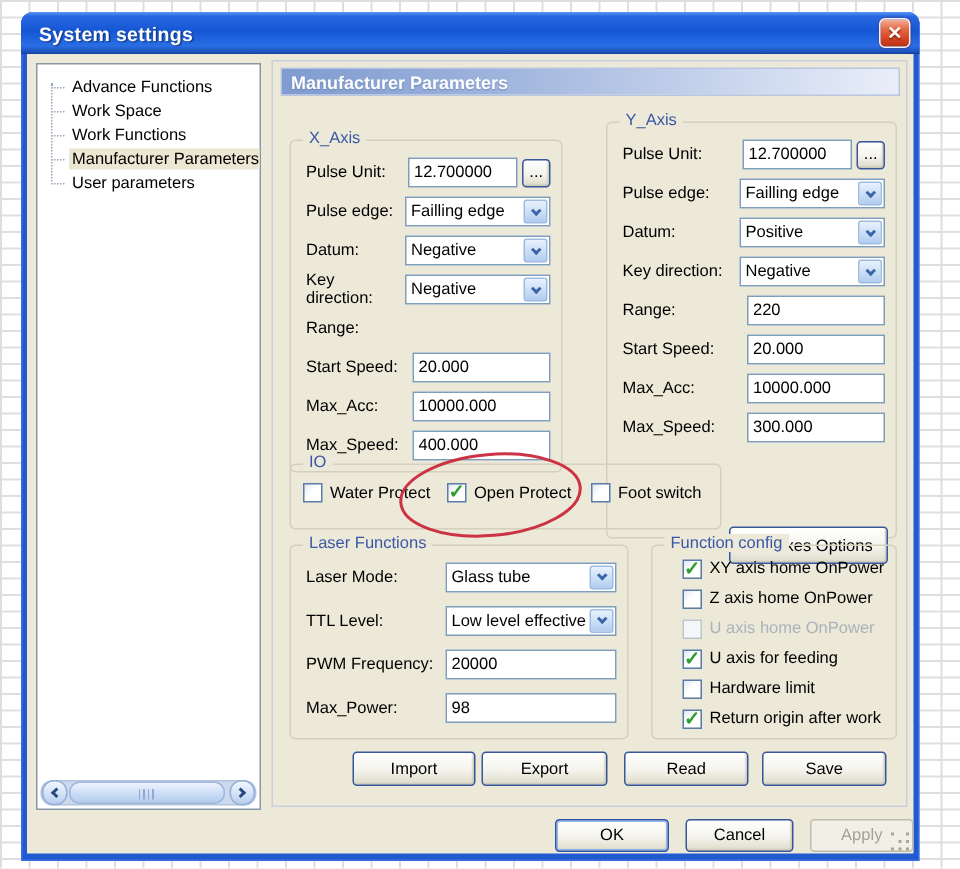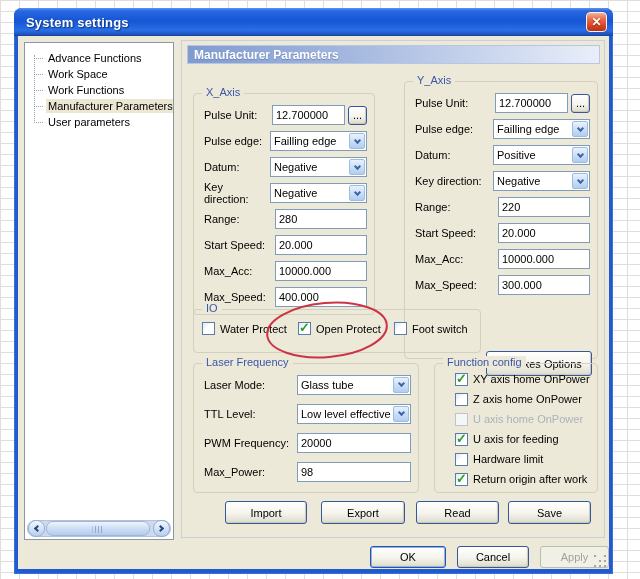--- a/index.html
+++ b/index.html
@@ -269,23 +269,20 @@
                 <span class="combo cw97">
               <span class="val">Negative</span>
               <span class="arrow-btn">
                     <i class="chev-down"></i>
                   </span>
             </span>
               </span>
           </div>
           <div class="form-row">
             <span class="lbl">Range:</span>
-            <span class="ctl">
-                <input class="xp-input w92" value="280" style="">
-              </span>
           </div>
           <div class="form-row">
             <span class="lbl">Start Speed:</span>
             <span class="ctl">
                 <input class="xp-input w92" value="20.000" style="">
               </span>
           </div>
           <div class="form-row">
             <span class="lbl">Max_Acc:</span>
             <span class="ctl">
@@ -384,21 +381,21 @@
             <span class="io-block cbrow">
               <span class="cb"></span>
               <span class="cb-label">Foot switch</span>
             </span>
           </div>
         </div>
 
         <span class="xp-btn" style="position:absolute; left:304px; top:278px; width:106px; height:25px;margin-top:32px;">Z/U Axes Options</span>
 
         <div class="groupbox laser" style="left:11px; top:322px; width:226px; height:130px; padding-top:6px;">
-          <span class="gb-title">Laser Frequency</span>
+          <span class="gb-title">Laser Functions</span>
           <div class="form-row">
             <span class="lbl">Laser Mode:</span>
             <span class="ctl">
                 <span class="combo cw114">
               <span class="val">Glass tube</span>
               <span class="arrow-btn">
                     <i class="chev-down"></i>
                   </span>
             </span>
               </span>
@@ -455,21 +452,21 @@
             <span class="cb-label">Hardware limit</span>
           </div>
           <div class="fc-row">
             <span class="cb checked">
                 <span class="check">✓</span>
               </span>
             <span class="cb-label">Return origin after work</span>
           </div>
         </div>
 
-        <span class="xp-btn" style="position:absolute; left:43px; top:460px; width:82px; height:23px;">Import</span>
+        <span class="xp-btn" style="position:absolute; left:53px; top:460px; width:82px; height:23px;">Import</span>
         <span class="xp-btn" style="position:absolute; left:234px; top:460px; width:83px; height:23px;">Read</span>
         <span class="xp-btn" style="position:absolute; left:139px; top:460px; width:84px; height:23px;">Export</span>
         <span class="xp-btn" style="position:absolute; left:326px; top:460px; width:83px; height:23px;">Save</span>
       </div>
 
       <span class="xp-btn default-btn" style="position:absolute; left:352px; top:510px; width:76px; height:22px;">OK</span>
       <span class="xp-btn" style="position:absolute; left:439px; top:510px; width:72px; height:22px;">Cancel</span>
       <span class="xp-btn disabled-btn" style="position:absolute; left:522px; top:510px; width:69px; height:22px;">Apply</span>
 
       <span class="resize-grip"></span>

